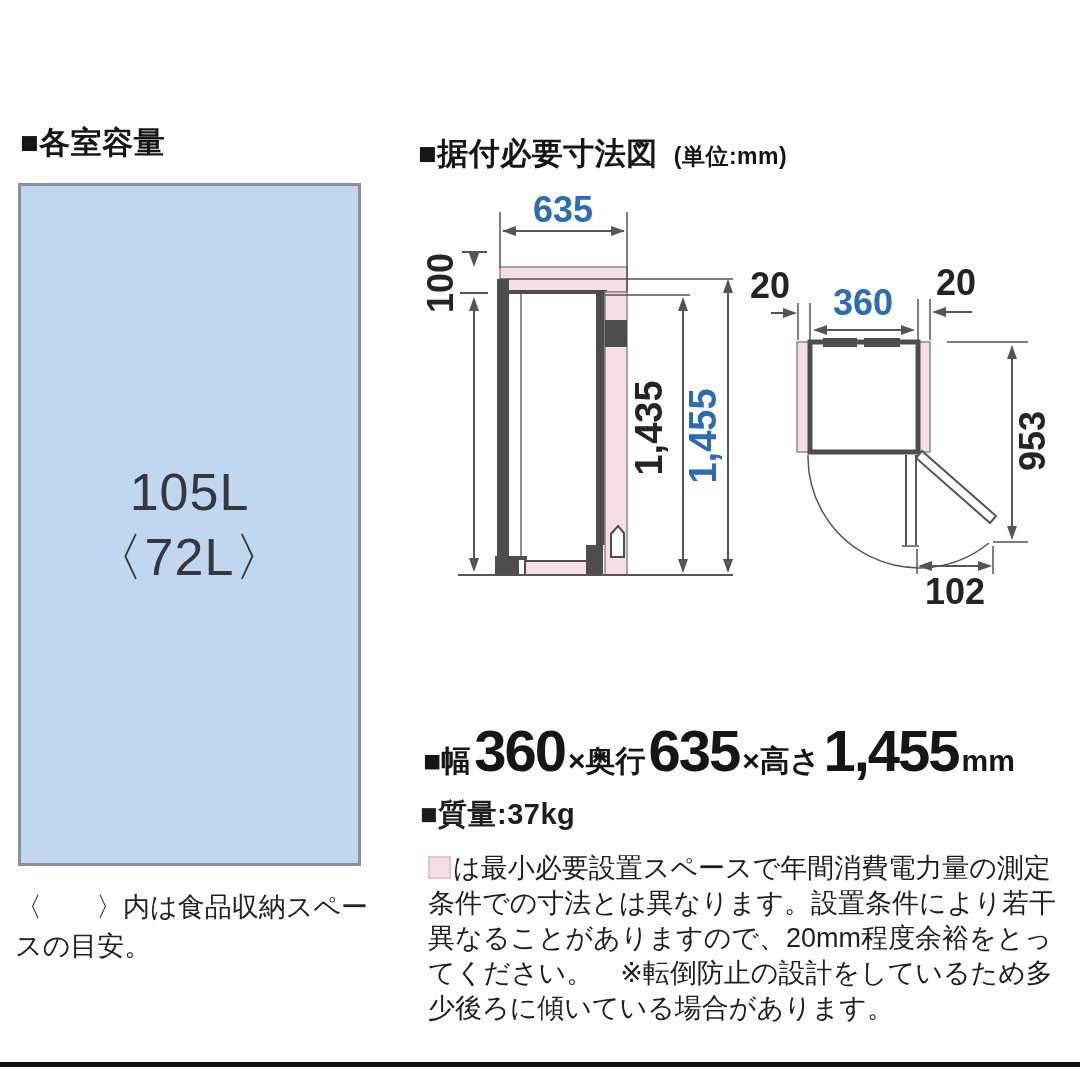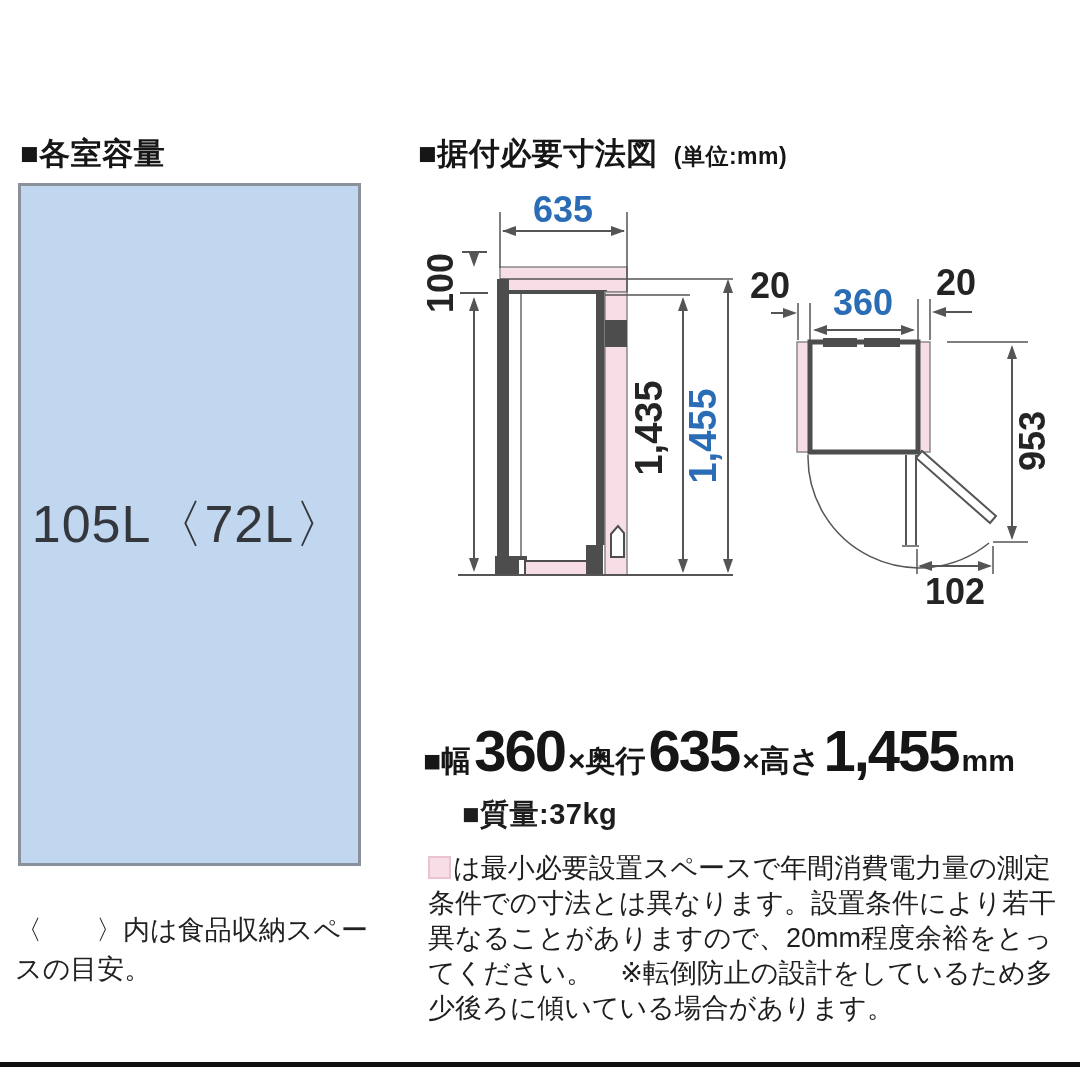--- a/index.html
+++ b/index.html
@@ -7,35 +7,35 @@
     --box_fill:#c1d6ef; --box_border:#8b919a; --text:#1b1b1b; --bottom_bar:#101010;
   }
   *{margin:0;padding:0;box-sizing:border-box;}
   html,body{background:#fff;}
   .page{
     position:relative;width:1080px;height:1067px;background:#fff;overflow:hidden;
     font-family:"Liberation Sans","DejaVu Sans",sans-serif;color:var(--text);
   }
   .heading{position:absolute;font-size:31px;font-weight:bold;color:#161616;letter-spacing:.5px;white-space:nowrap;}
   .heading .unit{font-size:23px;font-weight:bold;margin-left:16px;}
-  .h-left{left:20px;top:133px;}
+  .h-left{left:20px;top:122px;}
   .h-right{left:418px;top:133px;}
 
   .cap-box{
     position:absolute;left:18px;top:183px;width:343px;height:683px;
     background:var(--box_fill);border:3px solid var(--box_border);
-    display:flex;flex-direction:row;align-items:center;justify-content:center;
+    display:flex;flex-direction:column;align-items:center;justify-content:center;
   }
   .cap-box .cap-text{font-size:52px;line-height:1.25;color:#34373c;text-align:center;letter-spacing:1px;}
-  .box-caption{position:absolute;left:15px;top:911px;width:376px;font-size:27px;line-height:39px;color:#222;}
+  .box-caption{position:absolute;left:15px;top:888px;width:376px;font-size:27px;line-height:39px;color:#222;}
 
   .spec-line{position:absolute;left:420px;top:722px;display:flex;align-items:baseline;white-space:nowrap;color:#161616;}
   .spec-big{font-size:58px;font-weight:bold;letter-spacing:-2px;line-height:1;}
   .spec-small{font-size:30px;font-weight:bold;letter-spacing:0;margin:0 3px;}
-  .mass-line{position:absolute;left:420px;top:795px;font-size:29px;font-weight:bold;color:#1d1d1d;letter-spacing:.5px;margin-left:42px;}
+  .mass-line{position:absolute;left:420px;top:795px;font-size:29px;font-weight:bold;color:#1d1d1d;letter-spacing:.5px;}
 
   .footnote{position:absolute;left:420px;top:851px;width:648px;font-size:27px;line-height:35px;color:#1e1e1e;letter-spacing:0;margin-left:8px;}
   .pink-sq{display:inline-block;width:23px;height:23px;background:var(--pink);border:2px solid #e9c3d0;vertical-align:-2px;margin-right:2px;}
 
   .bottom-bar{position:absolute;left:0;bottom:0;width:100%;height:5px;background:var(--bottom_bar);}
 
   svg.diagram{position:absolute;left:420px;top:175px;}
   .pink-fill{fill:var(--pink);stroke:#8a8a8a;stroke-width:1.5;}
   .pink-outl{fill:var(--pink);stroke:var(--dark);stroke-width:2;}
   .dark-fill{fill:var(--dark);stroke:none;}

